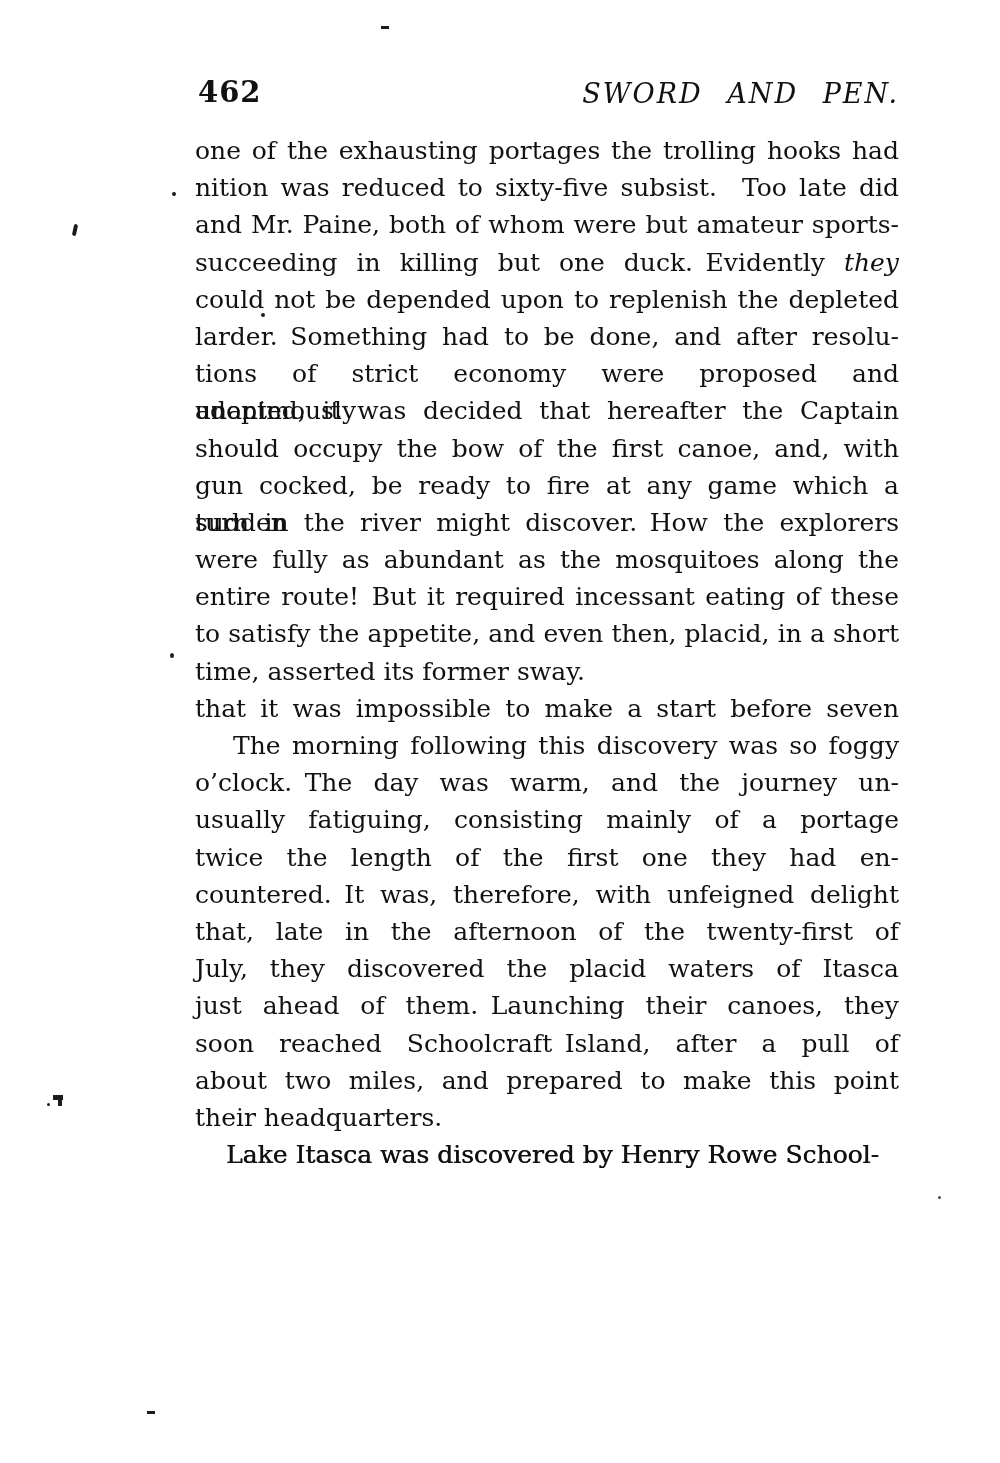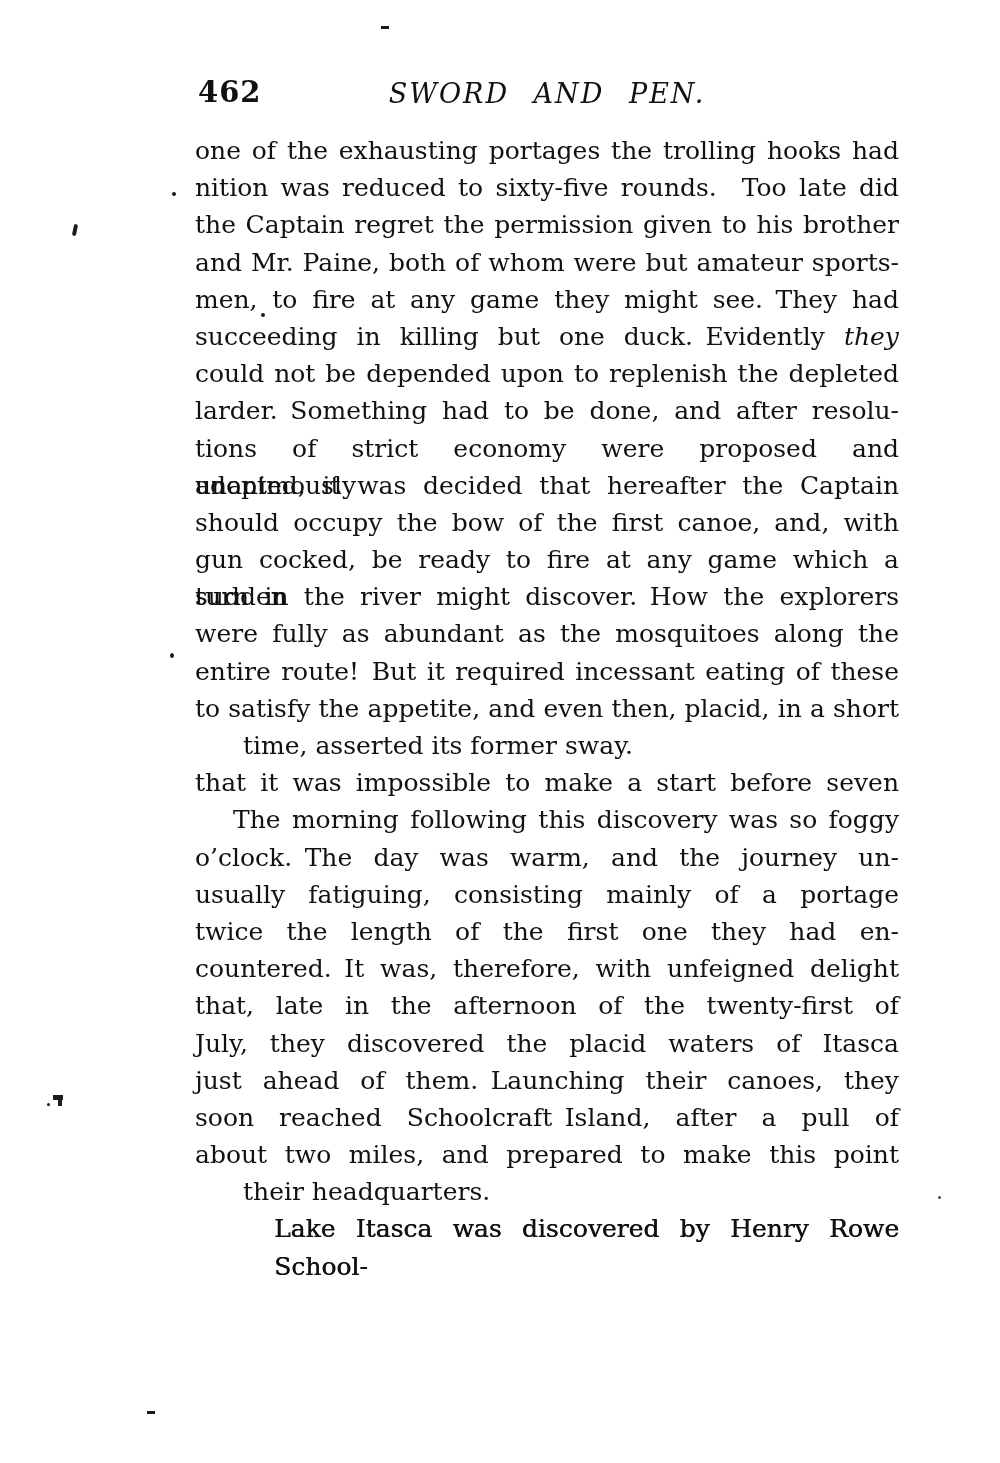--- a/index.html
+++ b/index.html
@@ -20,42 +20,42 @@
     font-size: 29px;
     font-weight: 700;
     letter-spacing: 1px;
     line-height: 1;
   }
   .running-title {
     position: absolute;
     left: 195px;
     top: 80px;
     width: 704px;
-    text-align: center;
+    text-align: right;
     font-style: italic;
     font-size: 27px;
     letter-spacing: 2px;
     word-spacing: 14px;
     line-height: 1;
   }
   .textblock {
     position: absolute;
     left: 195px;
     top: 132px;
     width: 704px;
   }
   .line {
     font-size: 25px;
     line-height: 37.2px;
     height: 37.2px;
     text-align: justify;
     text-align-last: justify;
     white-space: normal;
   }
-  .line.last { text-align-last: left; margin-left: 48px; }
+  .line.last { text-align-last: left; }
   .line.indent-lg { padding-left: 38px; }
   .line.indent-md { padding-left: 31px; }
   .line.heavy { text-shadow: 0.45px 0 0 currentColor; }
   .line em { font-style: italic; }
   
   .mark { position: absolute; background: #1c1c1c; }
   .round { border-radius: 50%; }
   .m-top-dash    { left: 381px; top: 26px;  width: 8px;  height: 3px; }
   .m-left-tick   { left: 73px;  top: 224px; width: 4px;  height: 12px; transform: rotate(12deg); border-radius: 2px; }
   .m-dot-been    { left: 172px; top: 192px; width: 4px;  height: 4px; }
@@ -71,24 +71,22 @@
 <body>
 
 <div class="page">
 
   <span class="pagenum">462</span>
   <div class="running-title">SWORD AND PEN.</div>
 
   <div class="textblock">
 
     <div class="line">one of the exhausting portages the trolling hooks had</div>
-    <div class="line">nition was reduced to sixty-five rounds. Too late did</div>
-    <div class="line">the Captain regret the permission given to his brother</div>
+    <div class="line">nition was reduced to sixty-five subsist. Too late did</div>
     <div class="line">and Mr. Paine, both of whom were but amateur sports-</div>
-    <div class="line">men, to fire at any game they might see. They had</div>
     <div class="line"><span>succeeding in killing but one duck. Evidently </span><em>they</em></div>
     <div class="line">could not be depended upon to replenish the depleted</div>
     <div class="line">larder. Something had to be done, and after resolu-</div>
     <div class="line">tions of strict economy were proposed and unanimously</div>
     <div class="line">adopted, it was decided that hereafter the Captain</div>
     <div class="line">should occupy the bow of the first canoe, and, with</div>
     <div class="line">gun cocked, be ready to fire at any game which a sudden</div>
     <div class="line">turn in the river might discover. How the explorers</div>
     <div class="line">were fully as abundant as the mosquitoes along the</div>
     <div class="line">entire route! But it required incessant eating of these</div>

